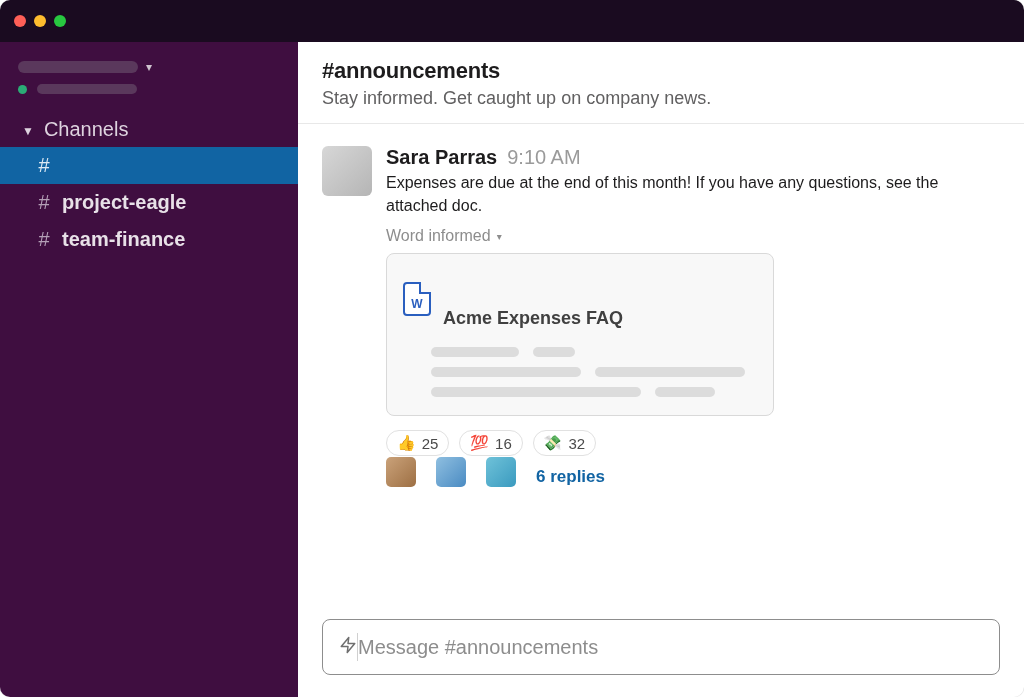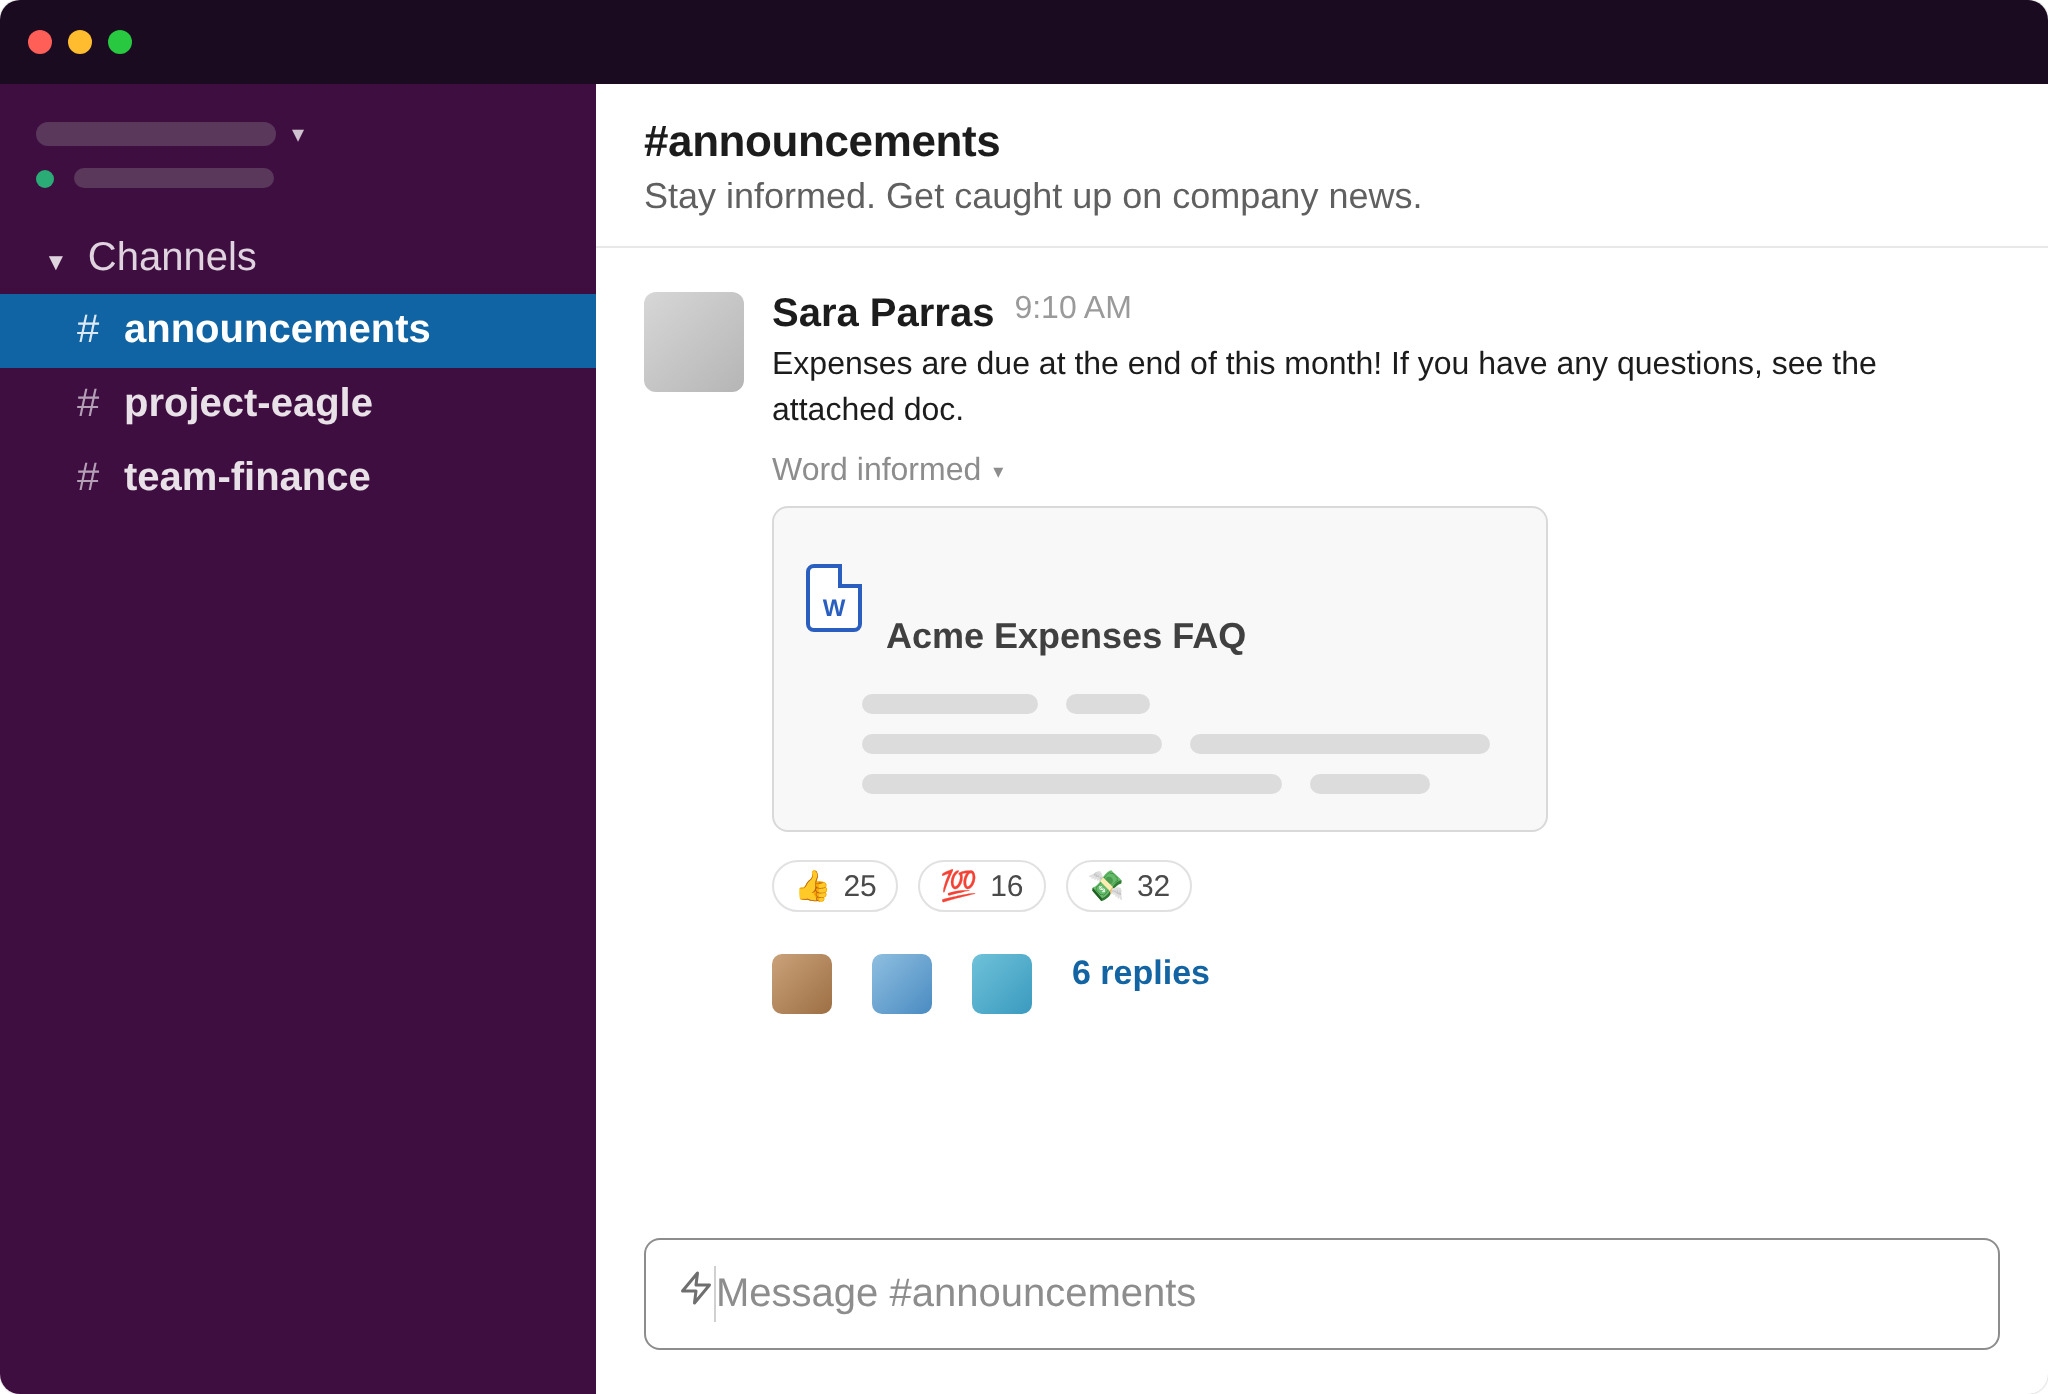--- a/index.html
+++ b/index.html
@@ -30,35 +30,35 @@
   .header .chname { font-size: 22px; font-weight: 900; color: #1d1c1d; letter-spacing: -0.2px; }
   .header .topic { font-size: 18px; color: #616061; margin-top: 4px; }
   .messages { flex: 1; overflow-y: auto; padding: 8px 24px 12px 24px; }
   .msg { display: flex; gap: 14px; padding: 14px 0 6px 0; }
   .avatar { width: 50px; height: 50px; border-radius: 6px; flex-shrink: 0; overflow: hidden; }
   .av-a { background: linear-gradient(135deg,#d7d7d7,#b5b5b5); }
   .av-b { background: linear-gradient(135deg,#6fc2d9,#3a9abf); }
   .msg-body { flex: 1; min-width: 0; }
   .msg-head { display: flex; align-items: flex-start; gap: 10px; }
   .author { font-size: 20px; font-weight: 800; color: #1d1c1d; }
-  .time { font-size: 16px; color: #9a9a9a; }
+  .time { font-size: 20px; color: #9a9a9a; }
   .text { font-size: 16px; color: #1d1c1d; line-height: 1.45; margin-top: 2px; }
   .attach-label { margin-top: 10px; font-size: 16px; color: #8d8d8d; display: inline-flex; align-items: center; gap: 6px; cursor: pointer; }
   .attach-label .caret { font-size: 10px; }
   .attachment { margin-top: 8px; border: 1px solid #d9d9d9; border-radius: 8px; width: 388px; background: #f8f8f8; padding: 14px 16px 18px 16px; }
   .attach-row1 { display: flex; align-items: center; gap: 12px; }
   .file-icon { width: 28px; height: 34px; border: 2px solid #2a5fbf; border-radius: 4px; position: relative; background: #fff; display: flex; align-items: flex-end; justify-content: center; font-size: 12px; font-weight: 700; color: #2a5fbf; padding-bottom: 3px; }
   .file-icon::before { content: ""; position: absolute; top: -2px; right: -2px; width: 10px; height: 10px; background: #f8f8f8; border-left: 2px solid #2a5fbf; border-bottom: 2px solid #2a5fbf; }
   .file-title { font-size: 18px; font-weight: 700; color: #404040; margin-top: 40px; }
   .skel-lines { margin-top: 18px; padding-left: 28px; display: flex; flex-direction: column; gap: 10px; }
   .sline { display: flex; gap: 14px; }
   .sbar { height: 10px; background: #dcdcdc; border-radius: 5px; }
   .reactions { display: flex; gap: 10px; margin-top: 14px; }
   .reaction { display: inline-flex; align-items: center; gap: 6px; padding: 3px 10px; border: 1px solid #e1e1e1; border-radius: 14px; background: #fff; font-size: 15px; color: #4a4a4a; cursor: pointer; }
-  .thread { display: flex; align-items: flex-start; gap: 20px; margin-top: 21px; }
+  .thread { display: flex; align-items: flex-end; gap: 20px; margin-top: 1px; }
   .thread .tav { width: 30px; height: 30px; border-radius: 5px; }
   .tav1 { background: linear-gradient(135deg,#caa27a,#9d6f43); }
   .tav2 { background: linear-gradient(135deg,#8fbfe0,#4a8bc2); }
   .tav3 { background: linear-gradient(135deg,#6fc2d9,#3a9abf); }
   .replies { color: #1264a3; font-size: 17px; font-weight: 600; cursor: pointer; }
   .composer-wrap { padding: 0 24px 22px 24px; }
   .composer { border: 1px solid #8d8d8d; border-radius: 8px; height: 56px; display: flex; align-items: center; padding: 0 16px; }
   .bolt { color: #6f6f6f; font-size: 20px; }
   .divider { width: 1px; height: 28px; background: #d0d0d0; }
   .composer-input { flex: 1; border: none; outline: none; font-size: 20px; color: #1d1c1d; background: transparent; }
@@ -84,21 +84,20 @@
       <div class="presence-row">
         <span class="presence-dot"></span>
         <div class="presence-skel"></div>
       </div>
       <div class="section-header">
         <span class="caret">▼</span>
         <span>Channels</span>
       </div>
       <div class="ch-item active">
         <span class="hash">#</span>
-        <span>announcements</span>
       </div>
       <div class="ch-item">
         <span class="hash">#</span>
         <span>project-eagle</span>
       </div>
       <div class="ch-item">
         <span class="hash">#</span>
         <span>team-finance</span>
       </div>
     </aside>

